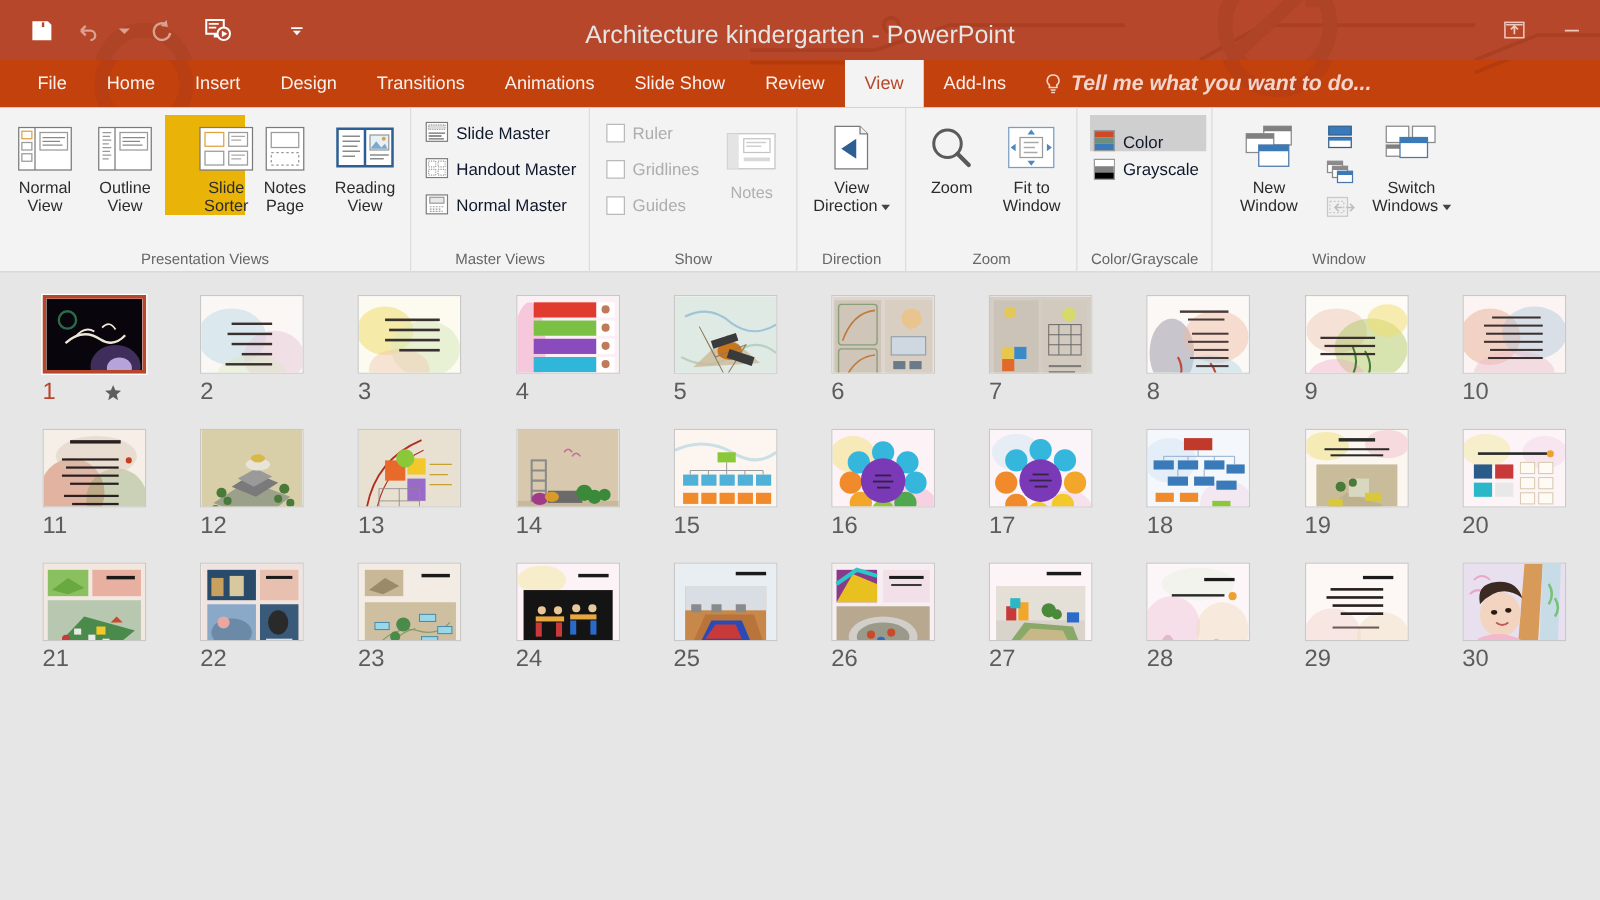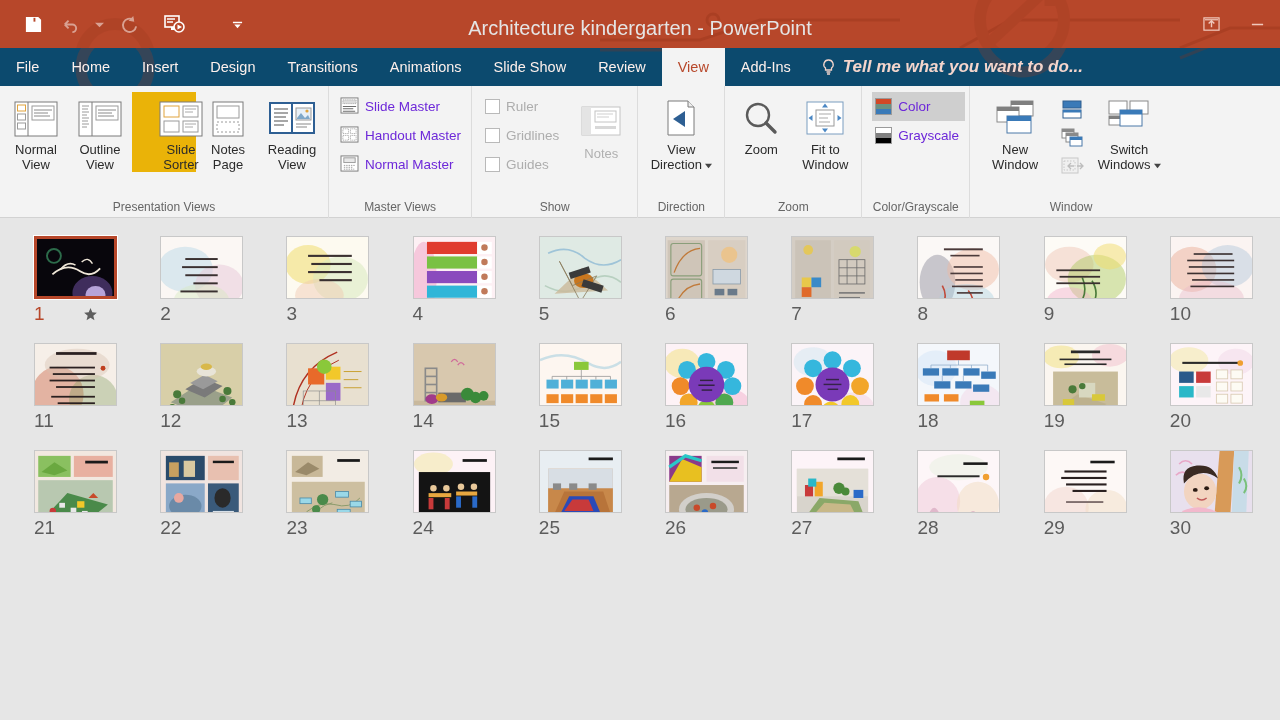--- a/index.html
+++ b/index.html
@@ -52,23 +52,24 @@
   .title-right .tb {
     width: 46px; height: 36px;
     display: flex; align-items: center; justify-content: center;
     color: #f0c8bc;
   }
 
   
   .tabstrip {
     position: relative;
     height: 38px;
-    background: #0c4a6e;
+    background: #c2410c;
     display: flex;
     align-items: flex-end;
+    padding-left: 14px;
     overflow: hidden;
   }
   .tabstrip-bg { position: absolute; inset: 0; opacity: .28; pointer-events: none; }
   .tab {
     position: relative;
     z-index: 2;
     height: 38px;
     padding: 0 16px;
     display: flex; align-items: center;
     color: #fdf0ec;
@@ -135,25 +136,25 @@
   .bigbtn.wide { width: 78px; }
   .bigbtn.dis { color: #b0b0b0; }
 
   
   .smallbtn {
     display: flex; align-items: center;
     gap: 6px;
     height: 29px;
     padding: 0 6px 0 3px;
     font-size: 13.5px;
-    color: #6d28d9;
+    color: #0f172a;
     white-space: nowrap;
   }
   .smallbtn.dis { color: #adadad; }
-  .smallbtn.sel { background: #cfcfcf; }
+  .smallbtn.sel { background: #cfcfcf; align-items: flex-end; }
   .chk {
     width: 15px; height: 15px;
     border: 1px solid #b9b9b9;
     background: #fff;
     flex: none;
   }
   .colswatch { width: 17px; height: 17px; flex: none; border: 1px solid #9a9a9a; display: flex; flex-direction: column; }
   .colswatch i { display: block; flex: 1; }
 
   .col2 { display: flex; flex-direction: column; }

